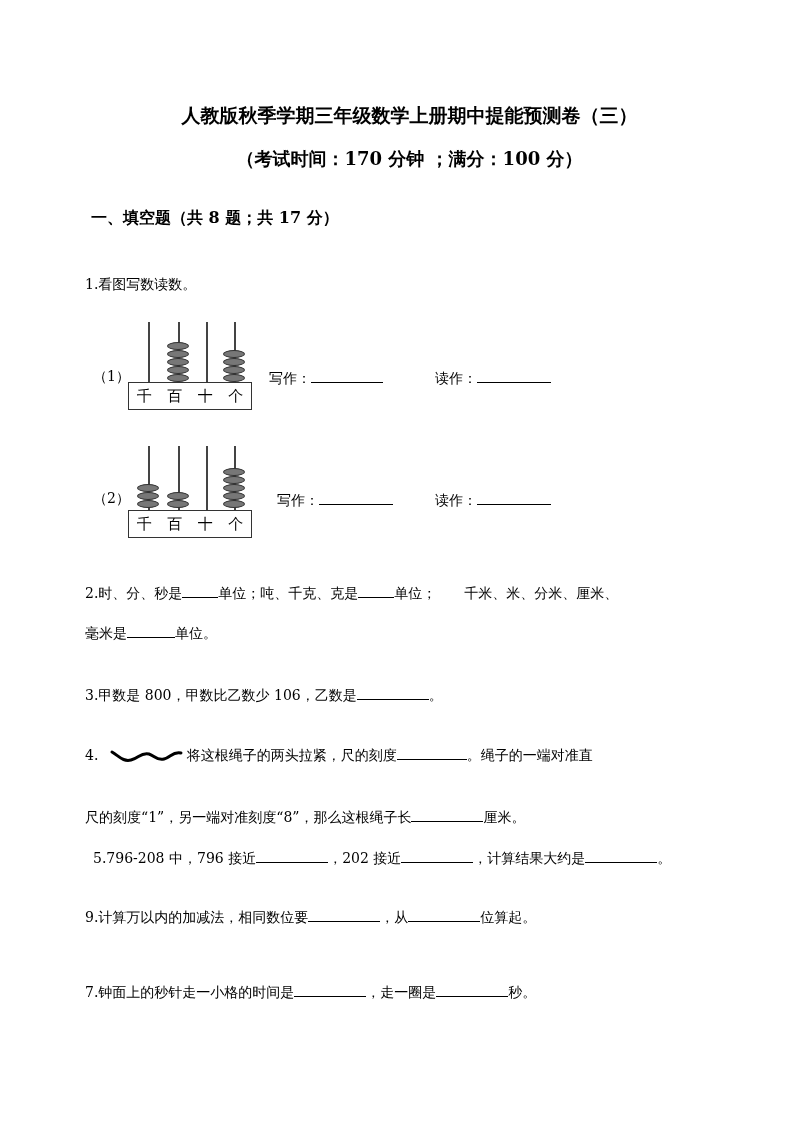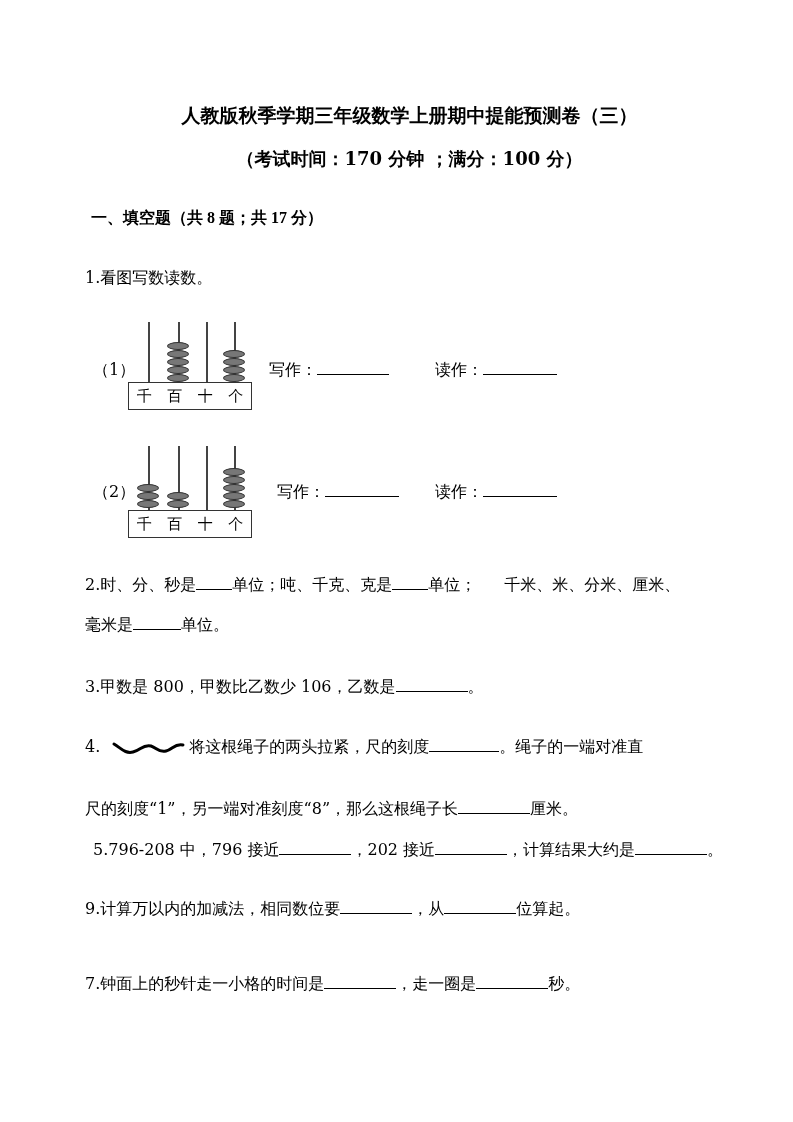--- a/index.html
+++ b/index.html
@@ -1,21 +1,21 @@
 <!DOCTYPE html>
 <html><head>
 <meta charset="utf-8">
 <style>
   html, body { margin:0; padding:0; background:#fff; }
   body { width:793px; height:1122px; position:relative; overflow:hidden;
          font-family:"DejaVu Serif","Liberation Serif",serif; color:#000; }
   .abs { position:absolute; white-space:nowrap;padding-left:13px; }
   .title { font-weight:bold; font-size:19px; left:0; width:793px; text-align:center; }
-  .sec { font-weight:bold; font-size:16px;font-family:Liberation Serif, serif; }
-  .q { font-size:16px; }
+  .sec { font-weight:bold; font-size:16px; }
+  .q { font-size:14px;margin-top:8px; }
   .blank { display:inline-block; border-bottom:1px solid #000; height:14px; vertical-align:baseline; }
   .abacus { position:absolute; }
   .abacus .frame { position:absolute; left:0; bottom:0; width:124px; height:28px; border:1px solid #333; box-sizing:border-box; display:flex; justify-content:space-around; align-items:center; font-size:15px; background:#fff; }
   .rod { position:absolute; width:1.5px; background:#444; }
   .bead { position:absolute; width:22px; height:8px; border-radius:50%; background:#777; border:1px solid #333; box-sizing:border-box; }
 </style>
 </head>
 <body>
 
 <div class="abs title" style="top:103px;">人教版秋季学期三年级数学上册期中提能预测卷（三）</div>

